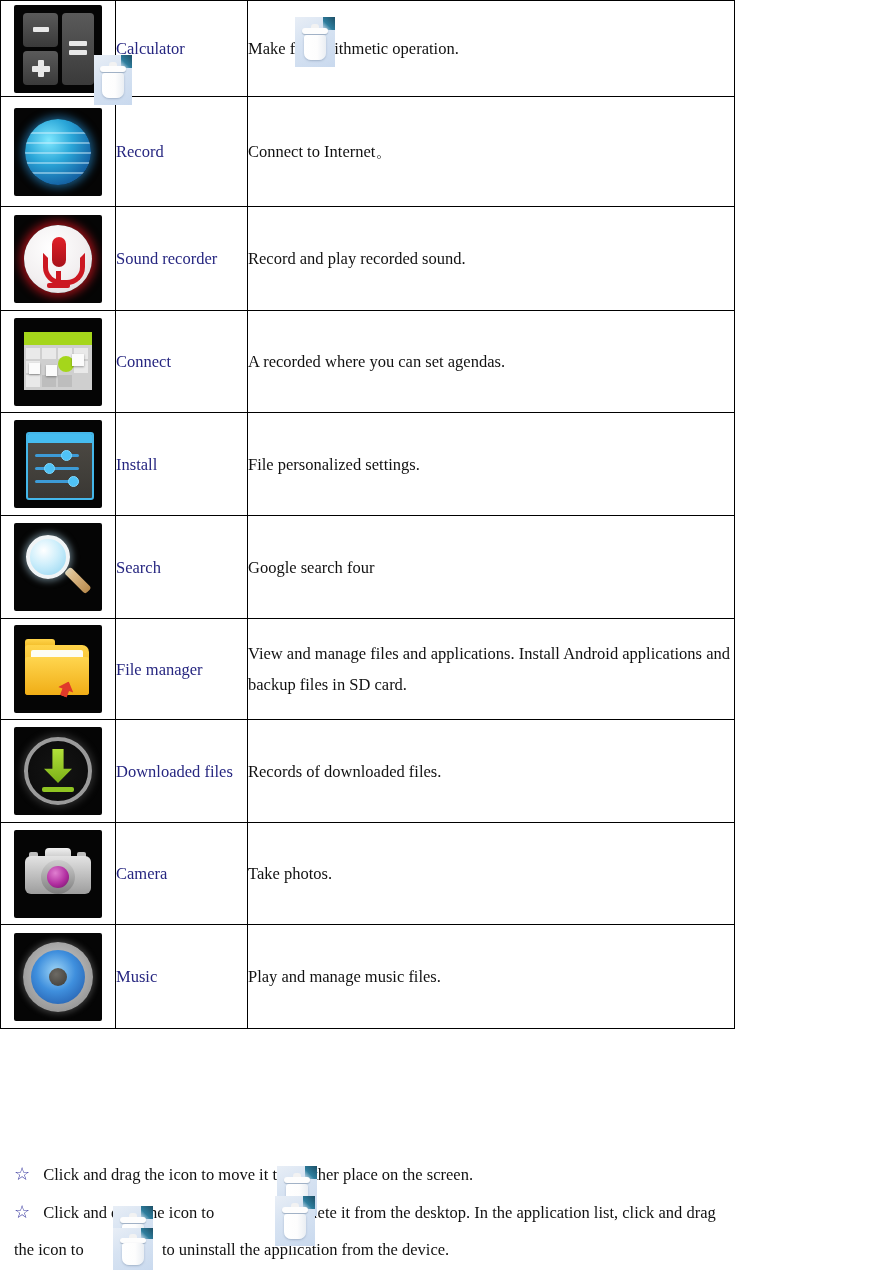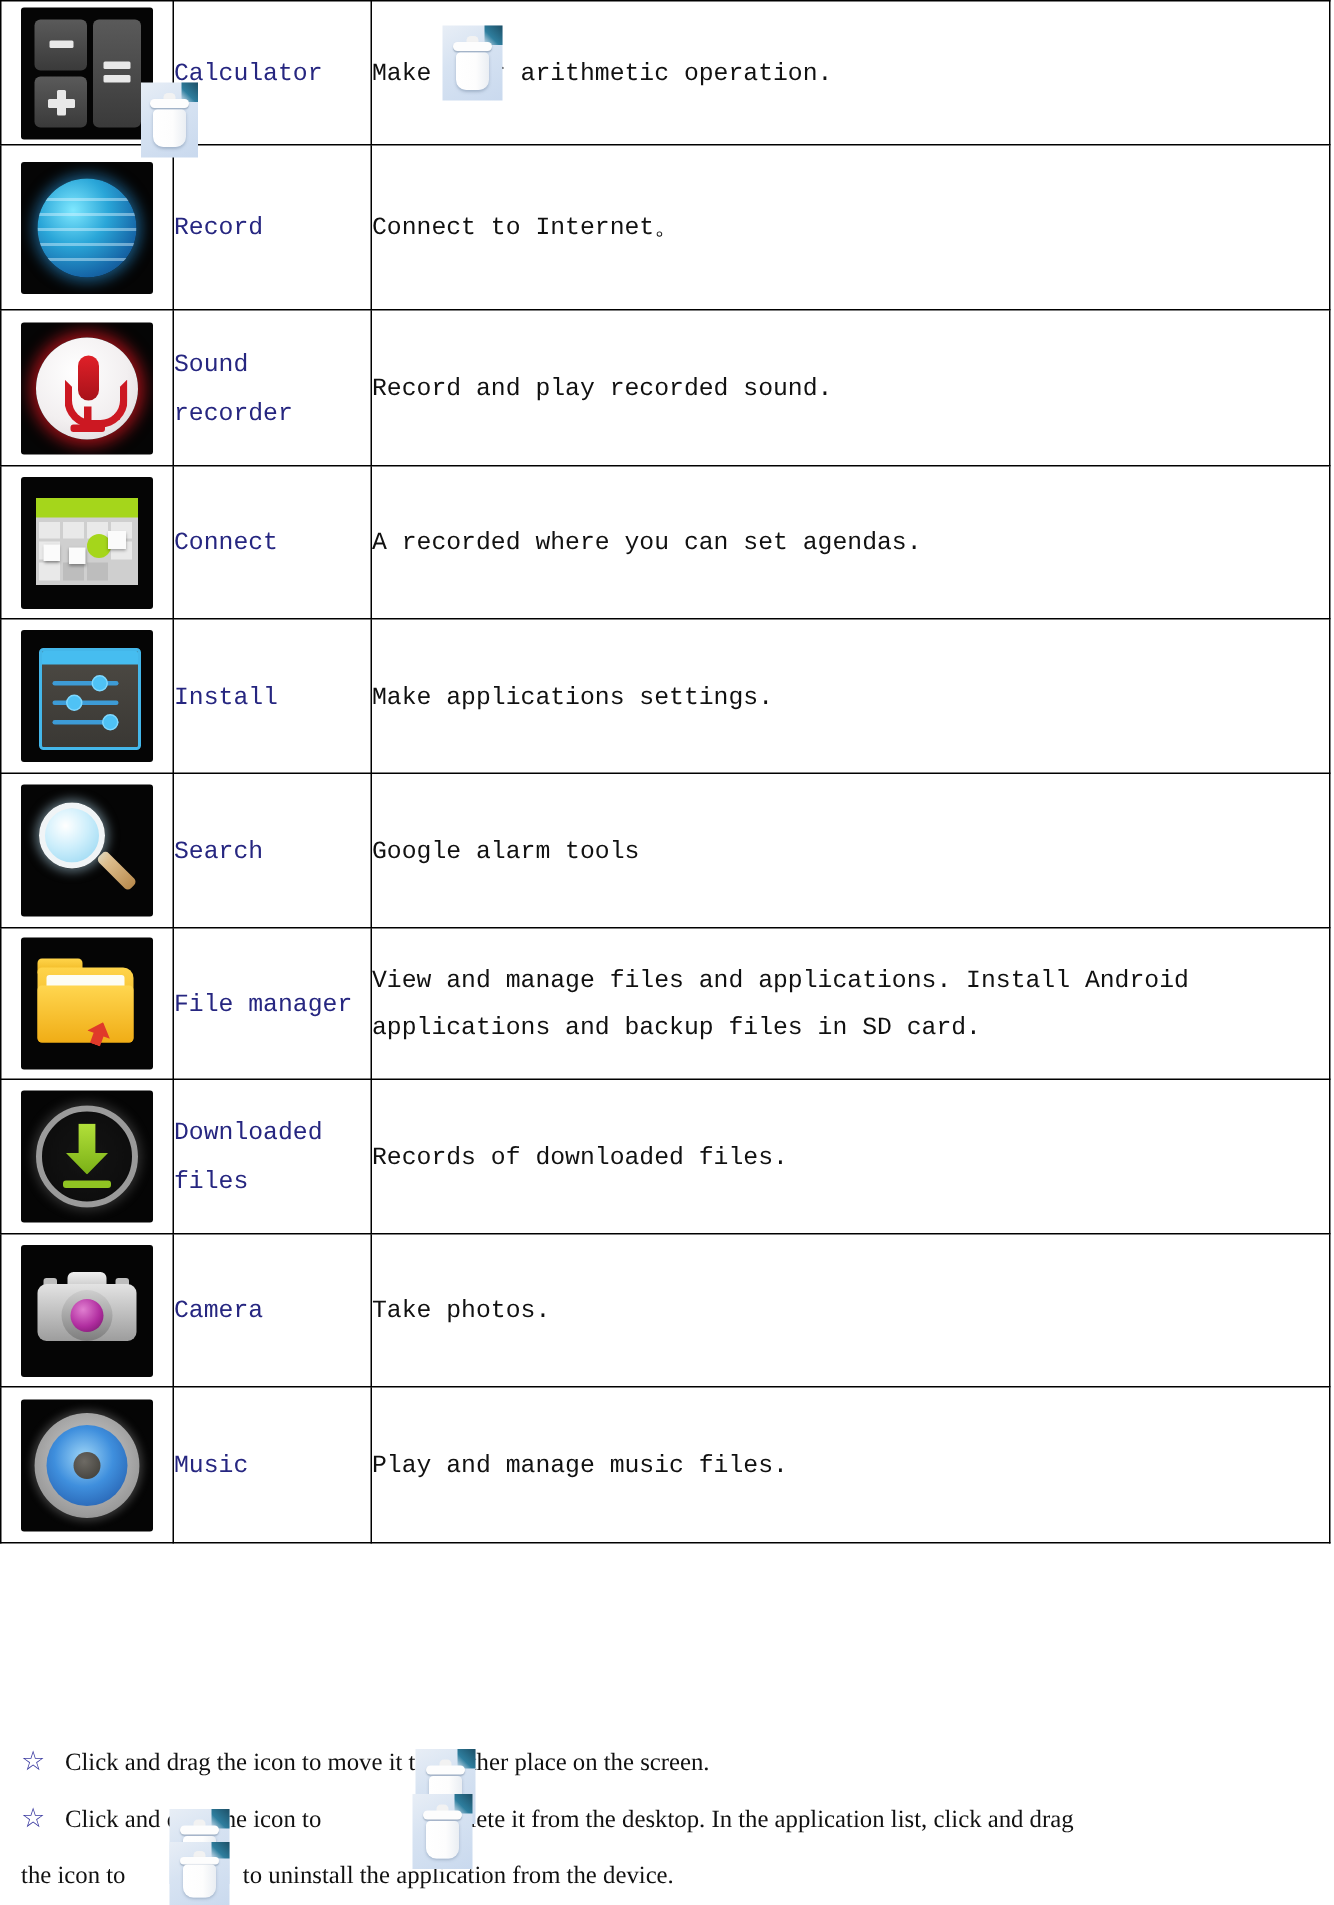--- a/index.html
+++ b/index.html
@@ -12,24 +12,23 @@
     height: 1270px;
     position: relative;
     overflow: hidden;
     font-family: "Liberation Serif", "DejaVu Serif", serif;
     color: #000000;
   }
 
   
   table.app-table {
     border-collapse: collapse;
-    width: 887px;
+    width: 735px;
     table-layout: fixed;
     margin: 0;
-    font-family: Liberation Mono, monospace;
   }
   table.app-table td {
     border: 1px solid #000000;
     padding: 0;
     vertical-align: middle;
   }
   td.icon-cell {
     width: 114px;
     text-align: center;
     vertical-align: middle;
@@ -382,33 +381,33 @@
             <span class="set-track" style="left:7px;top:20px;width:44px;"></span>
             <span class="set-knob" style="left:33px;top:16px;"></span>
             <span class="set-track" style="left:7px;top:33px;width:44px;"></span>
             <span class="set-knob" style="left:16px;top:29px;"></span>
             <span class="set-track" style="left:7px;top:46px;width:44px;"></span>
             <span class="set-knob" style="left:40px;top:42px;"></span>
           </span>
         </span>
       </td>
       <td class="label-cell">Install</td>
-      <td class="desc-cell">Make applications settings.</td>
+      <td class="desc-cell">File personalized settings.</td>
     </tr>
 
 
     <tr style="height:103px;">
       <td class="icon-cell">
         <span class="tile">
           <span class="mag-handle"></span>
           <span class="mag-lens"></span>
         </span>
       </td>
       <td class="label-cell">Search</td>
-      <td class="desc-cell">Google alarm tools</td>
+      <td class="desc-cell">Google search four</td>
     </tr>
 
     <tr style="height:101px;">
       <td class="icon-cell">
         <span class="tile">
           <span class="folder-tab"></span>
           <span class="folder-back"></span>
           <span class="folder-paper"></span>
           <span class="folder-front"></span>
           <span class="folder-arrow"></span>

